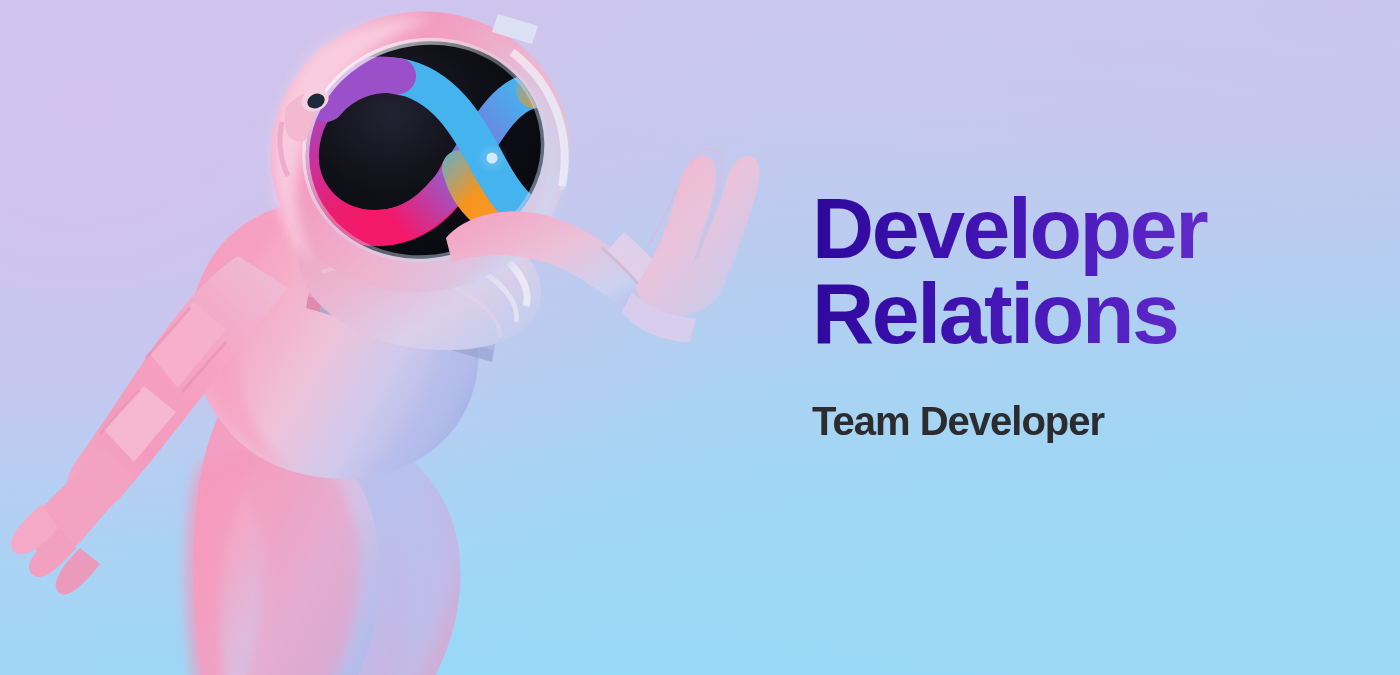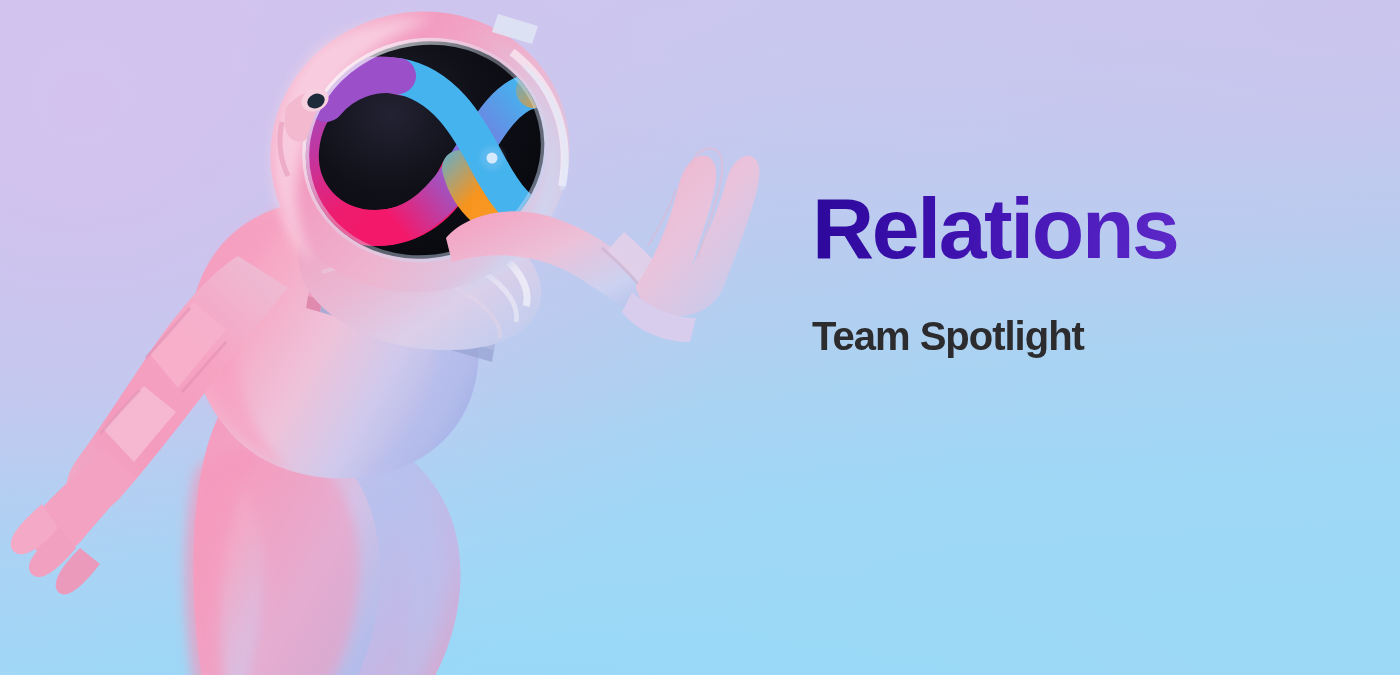--- a/index.html
+++ b/index.html
@@ -400,18 +400,19 @@
           <path d="M648 246 C 660 226, 670 206, 676 190" stroke="#dfb4cd" stroke-width="2" fill="none" opacity="0.5"></path>
 
           <path d="M632 292 C 648 306, 672 318, 696 318 L 690 342 C 662 342, 636 330, 622 312 Z" fill="#d8cdec"></path>
         </g>
       </g>
     </svg>
   </div>
 
   <div class="text-block">
     <h1 class="headline">
+      <span class="line line-1">Developer</span>
       <span class="line line-2">Relations</span>
     </h1>
-    <p class="subtitle">Team Spotlight</p>
+    <p class="subtitle">Team Developer</p>
   </div>
 
 </div>
 
 </body></html>

